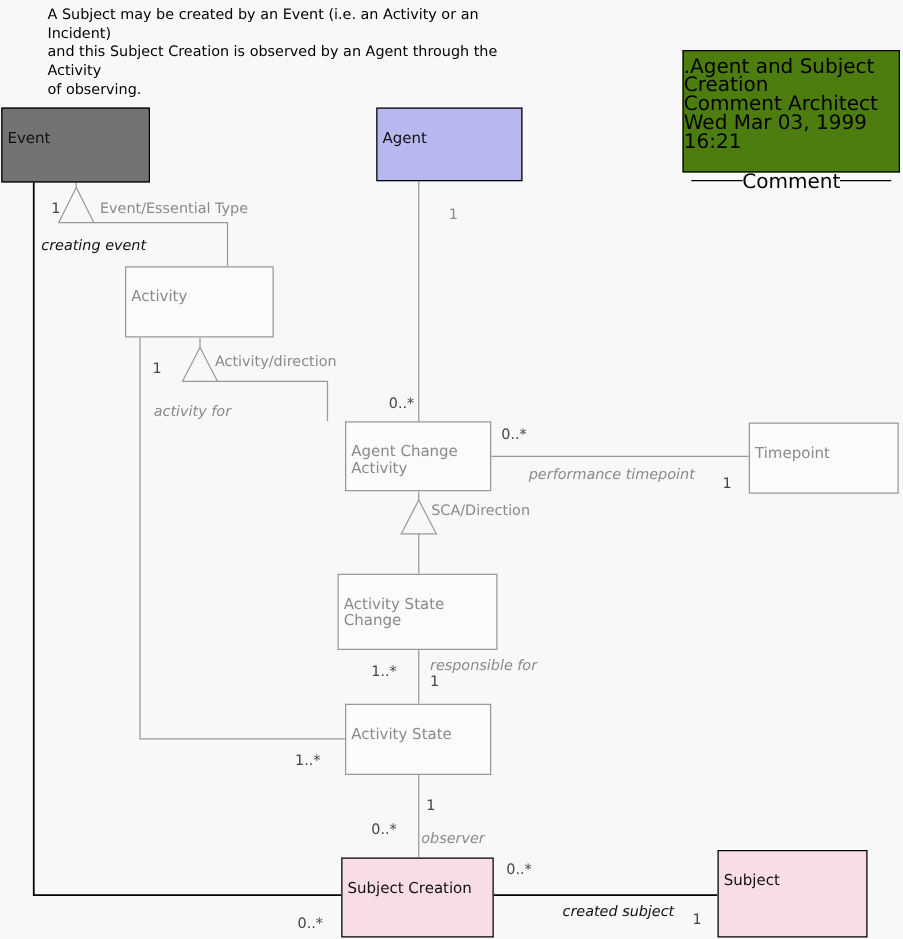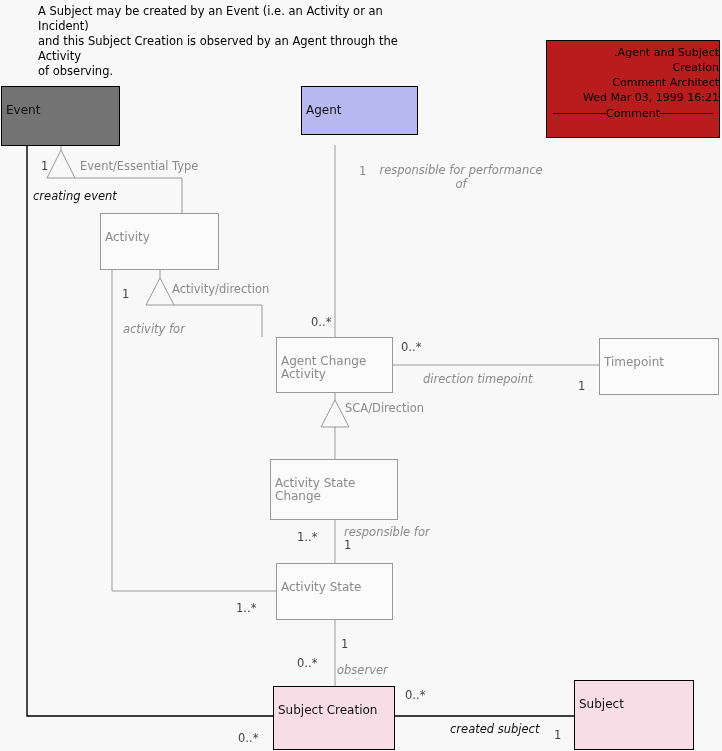--- a/index.html
+++ b/index.html
@@ -61,35 +61,35 @@
     position: absolute;
     font-size: 11.5px;
     color: #444;
     white-space: nowrap;
   }
   .mult.gray { color: #8a8a8a; }
   .titlebox {
     position: absolute;
     box-sizing: border-box;
     border: 1.6px solid #000;
-    background: #b91c1c;
-    text-align: right;
-    font-size: 11px;
+    background: #4d7c0f;
+    text-align: left;
+    font-size: 16px;
     line-height: 15px;
     color: #000;
   }
   .titlebox .rowline {
     display: block;
   }
   .titlebox .sep {
     display: flex;
     align-items: center;
     gap: 0;
     padding: 0 6px;
-    margin-top: 1px;
+    margin-top: 17px;
   }
   .titlebox .sep .bar {
     flex: 1;
     height: 1.6px;
     background: #000;
   }
 </style>
 </head>
 <body>
 
@@ -146,21 +146,21 @@
       <span class="bar"></span>
       <span>Comment</span>
       <span class="bar"></span>
     </span>
   </div>
 
   <div class="cls black" style="left:1px; top:86px; width:119px; height:60px; background:#737373;">
     <span>Event</span>
   </div>
 
-  <div class="cls black" style="left:301px; top:86px; width:117px; height:49px; background:#b8b8f0;">
+  <div class="cls black" style="left:301px; top:86px; width:117px; height:59px; background:#b8b8f0;">
     <span>Agent</span>
   </div>
 
   <div class="cls gray" style="left:100px; top:213px; width:119px; height:57px;">
     <span>Activity</span>
   </div>
 
   <div class="cls gray" style="left:276px; top:337px; width:117px; height:56px;">
     <span>Agent Change
 Activity</span>
@@ -188,24 +188,22 @@
   </div>
 
   <div class="lbl" style="left:80px; top:159px;">Event/Essential Type</div>
 
   <div class="lbl dark" style="left:33px; top:189px;">creating event</div>
 
   <div class="lbl" style="left:172px; top:282px;">Activity/direction</div>
 
   <div class="lbl ital" style="left:123px; top:322px;">activity for</div>
 
-  <div class="lbl ital" style="left:366px; top:163px; width:190px; text-align:center; white-space:pre-line;">responsible for performance
-of</div>
-
-  <div class="lbl ital" style="left:423px; top:372px;">direction timepoint</div>
+
+  <div class="lbl ital" style="left:423px; top:372px;">performance timepoint</div>
 
   <div class="lbl" style="left:345px; top:401px;">SCA/Direction</div>
 
   <div class="lbl ital" style="left:344px; top:525px;">responsible for</div>
 
   <div class="lbl ital" style="left:337px; top:623px;margin-top:40px;">observer</div>
 
   <div class="lbl dark" style="left:450px; top:722px;">created subject</div>
 
   <div class="mult" style="left:41px; top:159px;">1</div>

